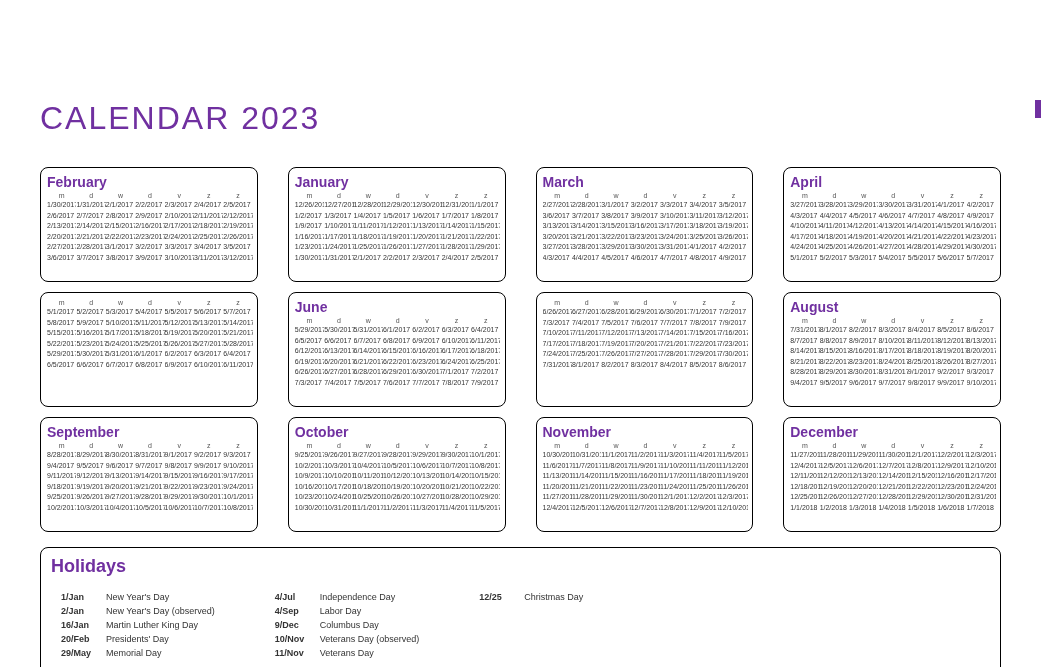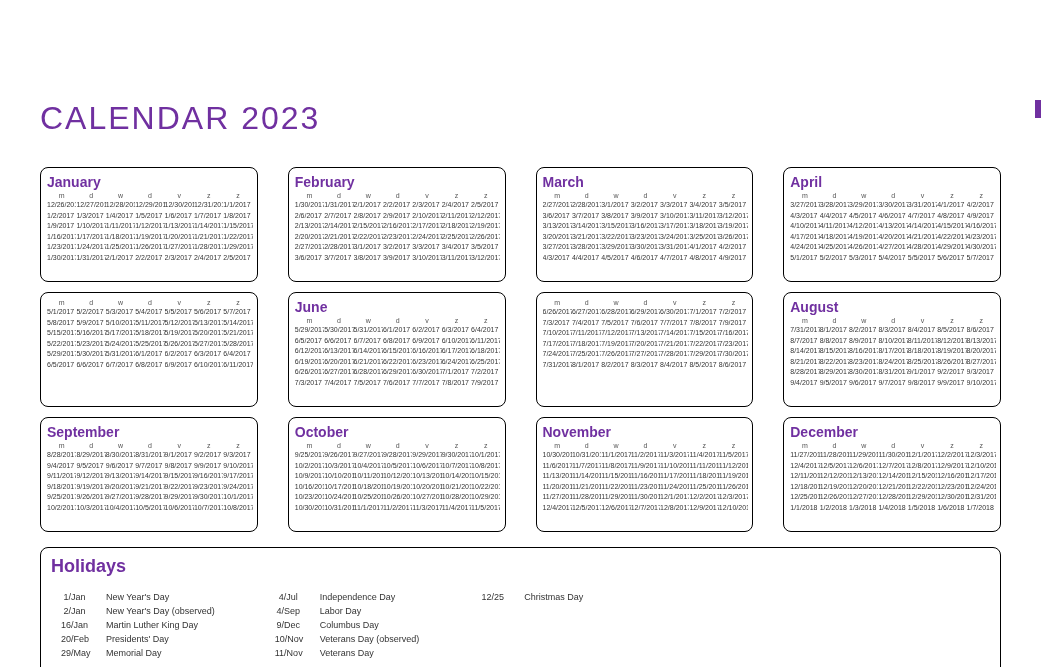--- a/index.html
+++ b/index.html
@@ -88,22 +88,23 @@
     flex-direction: column;
     gap: 4px;
   }
   .holiday-row {
     display: flex;
     font-size: 9px;
     color: #333;
   }
   .holiday-date {
     width: 45px;
-    text-align: center;
+    text-align: left;
     padding-right: 18px;
+    font-weight: bold;
   }
   .holiday-name {
     flex: 1;
   }
   .purple-edge {
     position: absolute;
     top: 100px;
     right: 0;
     width: 6px;
     height: 18px;
@@ -112,20 +113,86 @@
 </style>
 </head>
 <body>
 
 <div class="purple-edge"></div>
 
 <div class="container">
   <div class="title">CALENDAR 2023</div>
   <div class="months-grid" id="months-grid">
       <div class="month-box">
+        <div class="month-name">February</div>
+        <div class="dow-row">
+          <div class="dow-cell">m</div>
+          <div class="dow-cell">d</div>
+          <div class="dow-cell">w</div>
+          <div class="dow-cell">d</div>
+          <div class="dow-cell">v</div>
+          <div class="dow-cell">z</div>
+          <div class="dow-cell">z</div>
+        </div>
+        <div class="week-row">
+          <div class="day-cell">1/30/2017</div>
+          <div class="day-cell">1/31/2017</div>
+          <div class="day-cell">2/1/2017</div>
+          <div class="day-cell">2/2/2017</div>
+          <div class="day-cell">2/3/2017</div>
+          <div class="day-cell">2/4/2017</div>
+          <div class="day-cell">2/5/2017</div>
+        </div>
+        <div class="week-row">
+          <div class="day-cell">2/6/2017</div>
+          <div class="day-cell">2/7/2017</div>
+          <div class="day-cell">2/8/2017</div>
+          <div class="day-cell">2/9/2017</div>
+          <div class="day-cell">2/10/2017</div>
+          <div class="day-cell">2/11/2017</div>
+          <div class="day-cell">2/12/2017</div>
+        </div>
+        <div class="week-row">
+          <div class="day-cell">2/13/2017</div>
+          <div class="day-cell">2/14/2017</div>
+          <div class="day-cell">2/15/2017</div>
+          <div class="day-cell">2/16/2017</div>
+          <div class="day-cell">2/17/2017</div>
+          <div class="day-cell">2/18/2017</div>
+          <div class="day-cell">2/19/2017</div>
+        </div>
+        <div class="week-row">
+          <div class="day-cell">2/20/2017</div>
+          <div class="day-cell">2/21/2017</div>
+          <div class="day-cell">2/22/2017</div>
+          <div class="day-cell">2/23/2017</div>
+          <div class="day-cell">2/24/2017</div>
+          <div class="day-cell">2/25/2017</div>
+          <div class="day-cell">2/26/2017</div>
+        </div>
+        <div class="week-row">
+          <div class="day-cell">2/27/2017</div>
+          <div class="day-cell">2/28/2017</div>
+          <div class="day-cell">3/1/2017</div>
+          <div class="day-cell">3/2/2017</div>
+          <div class="day-cell">3/3/2017</div>
+          <div class="day-cell">3/4/2017</div>
+          <div class="day-cell">3/5/2017</div>
+        </div>
+        <div class="week-row">
+          <div class="day-cell">3/6/2017</div>
+          <div class="day-cell">3/7/2017</div>
+          <div class="day-cell">3/8/2017</div>
+          <div class="day-cell">3/9/2017</div>
+          <div class="day-cell">3/10/2017</div>
+          <div class="day-cell">3/11/2017</div>
+          <div class="day-cell">3/12/2017</div>
+        </div>
+      </div>
+      <div class="month-box">
         <div class="month-name">January</div>
         <div class="dow-row">
           <div class="dow-cell">m</div>
           <div class="dow-cell">d</div>
           <div class="dow-cell">w</div>
           <div class="dow-cell">d</div>
           <div class="dow-cell">v</div>
           <div class="dow-cell">z</div>
           <div class="dow-cell">z</div>
         </div>
@@ -178,114 +245,48 @@
           <div class="day-cell">1/30/2017</div>
           <div class="day-cell">1/31/2017</div>
           <div class="day-cell">2/1/2017</div>
           <div class="day-cell">2/2/2017</div>
           <div class="day-cell">2/3/2017</div>
           <div class="day-cell">2/4/2017</div>
           <div class="day-cell">2/5/2017</div>
         </div>
       </div>
       <div class="month-box">
-        <div class="month-name">February</div>
-        <div class="dow-row">
-          <div class="dow-cell">m</div>
-          <div class="dow-cell">d</div>
-          <div class="dow-cell">w</div>
-          <div class="dow-cell">d</div>
-          <div class="dow-cell">v</div>
-          <div class="dow-cell">z</div>
-          <div class="dow-cell">z</div>
-        </div>
-        <div class="week-row">
-          <div class="day-cell">1/30/2017</div>
-          <div class="day-cell">1/31/2017</div>
-          <div class="day-cell">2/1/2017</div>
-          <div class="day-cell">2/2/2017</div>
-          <div class="day-cell">2/3/2017</div>
-          <div class="day-cell">2/4/2017</div>
-          <div class="day-cell">2/5/2017</div>
-        </div>
-        <div class="week-row">
-          <div class="day-cell">2/6/2017</div>
-          <div class="day-cell">2/7/2017</div>
-          <div class="day-cell">2/8/2017</div>
-          <div class="day-cell">2/9/2017</div>
-          <div class="day-cell">2/10/2017</div>
-          <div class="day-cell">2/11/2017</div>
-          <div class="day-cell">2/12/2017</div>
-        </div>
-        <div class="week-row">
-          <div class="day-cell">2/13/2017</div>
-          <div class="day-cell">2/14/2017</div>
-          <div class="day-cell">2/15/2017</div>
-          <div class="day-cell">2/16/2017</div>
-          <div class="day-cell">2/17/2017</div>
-          <div class="day-cell">2/18/2017</div>
-          <div class="day-cell">2/19/2017</div>
-        </div>
-        <div class="week-row">
-          <div class="day-cell">2/20/2017</div>
-          <div class="day-cell">2/21/2017</div>
-          <div class="day-cell">2/22/2017</div>
-          <div class="day-cell">2/23/2017</div>
-          <div class="day-cell">2/24/2017</div>
-          <div class="day-cell">2/25/2017</div>
-          <div class="day-cell">2/26/2017</div>
+        <div class="month-name">March</div>
+        <div class="dow-row">
+          <div class="dow-cell">m</div>
+          <div class="dow-cell">d</div>
+          <div class="dow-cell">w</div>
+          <div class="dow-cell">d</div>
+          <div class="dow-cell">v</div>
+          <div class="dow-cell">z</div>
+          <div class="dow-cell">z</div>
         </div>
         <div class="week-row">
           <div class="day-cell">2/27/2017</div>
           <div class="day-cell">2/28/2017</div>
           <div class="day-cell">3/1/2017</div>
           <div class="day-cell">3/2/2017</div>
           <div class="day-cell">3/3/2017</div>
           <div class="day-cell">3/4/2017</div>
           <div class="day-cell">3/5/2017</div>
         </div>
         <div class="week-row">
           <div class="day-cell">3/6/2017</div>
           <div class="day-cell">3/7/2017</div>
           <div class="day-cell">3/8/2017</div>
           <div class="day-cell">3/9/2017</div>
           <div class="day-cell">3/10/2017</div>
           <div class="day-cell">3/11/2017</div>
           <div class="day-cell">3/12/2017</div>
         </div>
-      </div>
-      <div class="month-box">
-        <div class="month-name">March</div>
-        <div class="dow-row">
-          <div class="dow-cell">m</div>
-          <div class="dow-cell">d</div>
-          <div class="dow-cell">w</div>
-          <div class="dow-cell">d</div>
-          <div class="dow-cell">v</div>
-          <div class="dow-cell">z</div>
-          <div class="dow-cell">z</div>
-        </div>
-        <div class="week-row">
-          <div class="day-cell">2/27/2017</div>
-          <div class="day-cell">2/28/2017</div>
-          <div class="day-cell">3/1/2017</div>
-          <div class="day-cell">3/2/2017</div>
-          <div class="day-cell">3/3/2017</div>
-          <div class="day-cell">3/4/2017</div>
-          <div class="day-cell">3/5/2017</div>
-        </div>
-        <div class="week-row">
-          <div class="day-cell">3/6/2017</div>
-          <div class="day-cell">3/7/2017</div>
-          <div class="day-cell">3/8/2017</div>
-          <div class="day-cell">3/9/2017</div>
-          <div class="day-cell">3/10/2017</div>
-          <div class="day-cell">3/11/2017</div>
-          <div class="day-cell">3/12/2017</div>
-        </div>
         <div class="week-row">
           <div class="day-cell">3/13/2017</div>
           <div class="day-cell">3/14/2017</div>
           <div class="day-cell">3/15/2017</div>
           <div class="day-cell">3/16/2017</div>
           <div class="day-cell">3/17/2017</div>
           <div class="day-cell">3/18/2017</div>
           <div class="day-cell">3/19/2017</div>
         </div>
         <div class="week-row">

